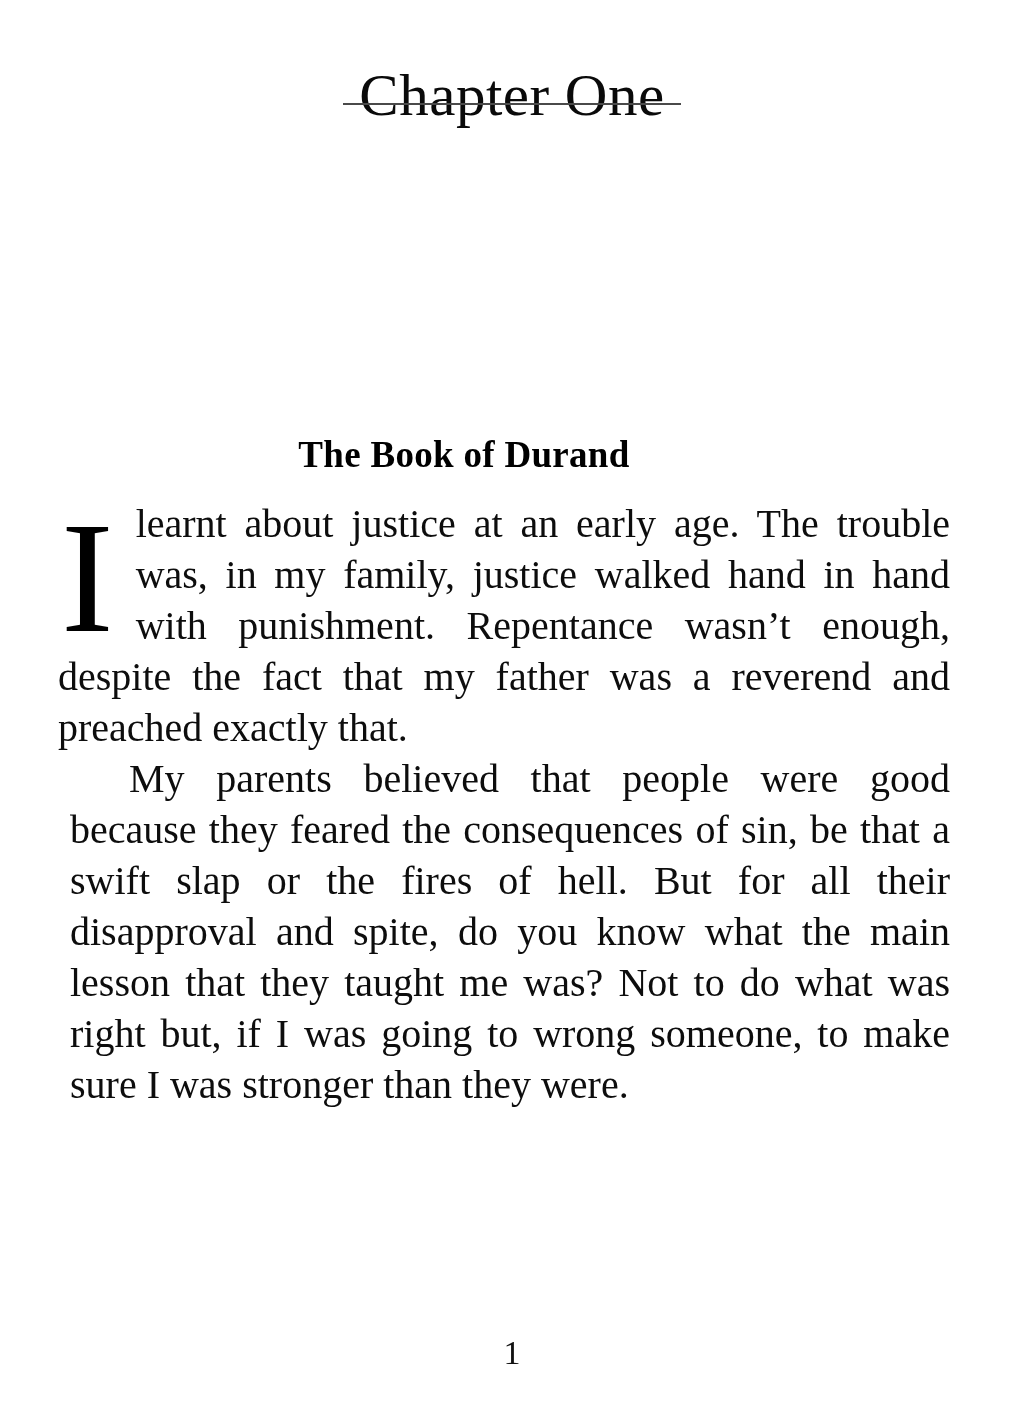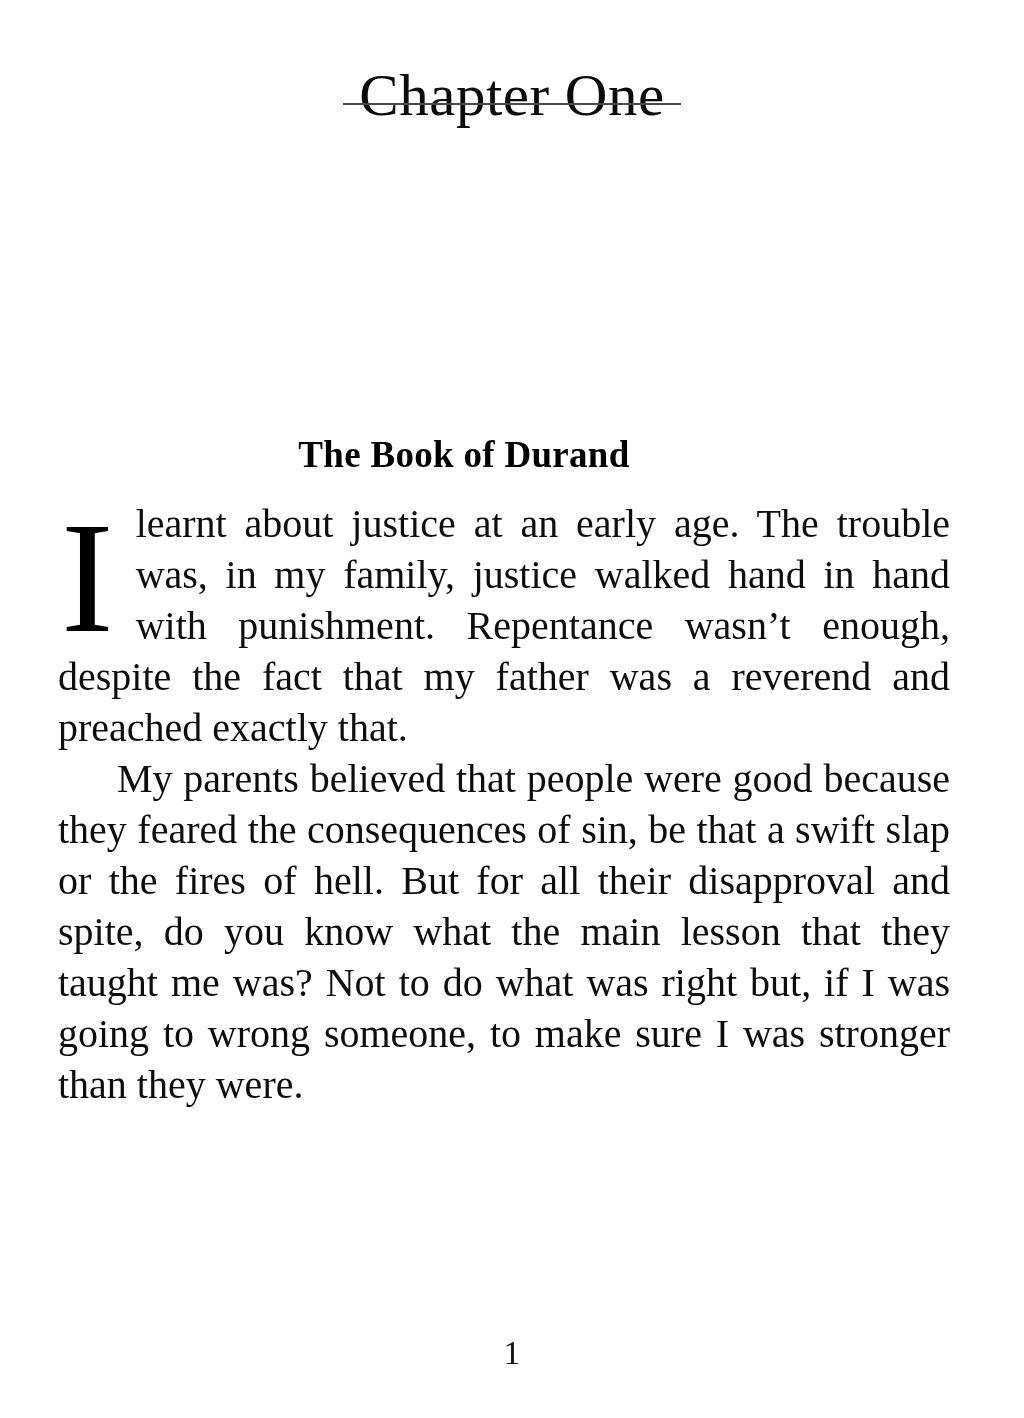--- a/index.html
+++ b/index.html
@@ -70,20 +70,21 @@
     line-height: 51px;
     color: #0d0d0d;
     text-align: justify;
     text-justify: inter-word;
     margin: 0;
     hyphens: manual;
   }
 
   .para + .para {
     text-indent: 59px;
+    margin-left: 12px;
   }
 
   
   .para-first {
     text-indent: 0;
   }
 
   .para-first::first-letter {
     font-family: "Liberation Serif", "DejaVu Serif", serif;
     float: left;

